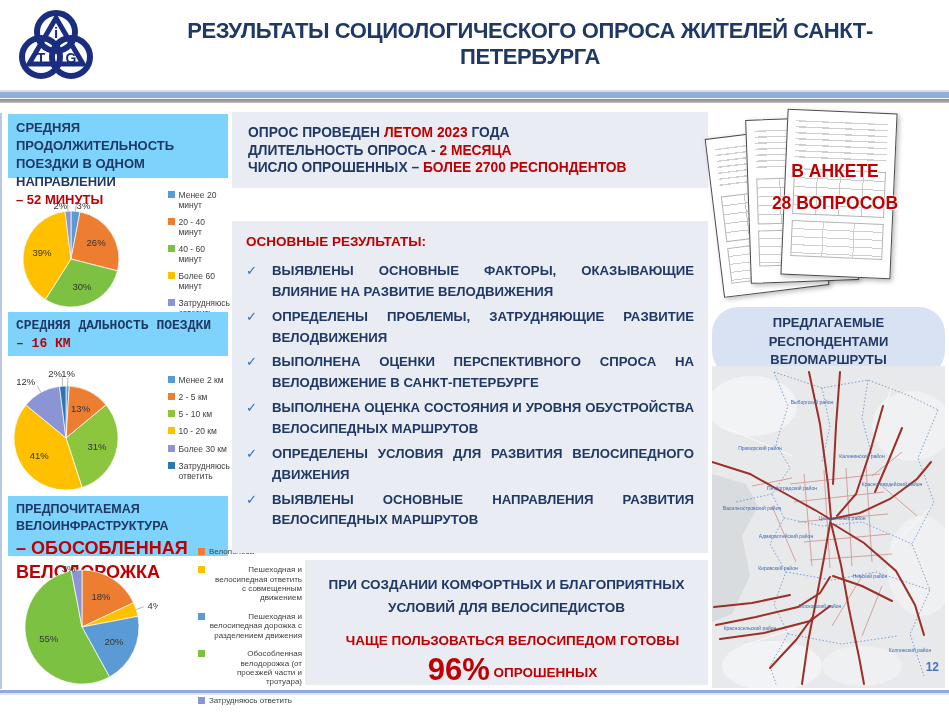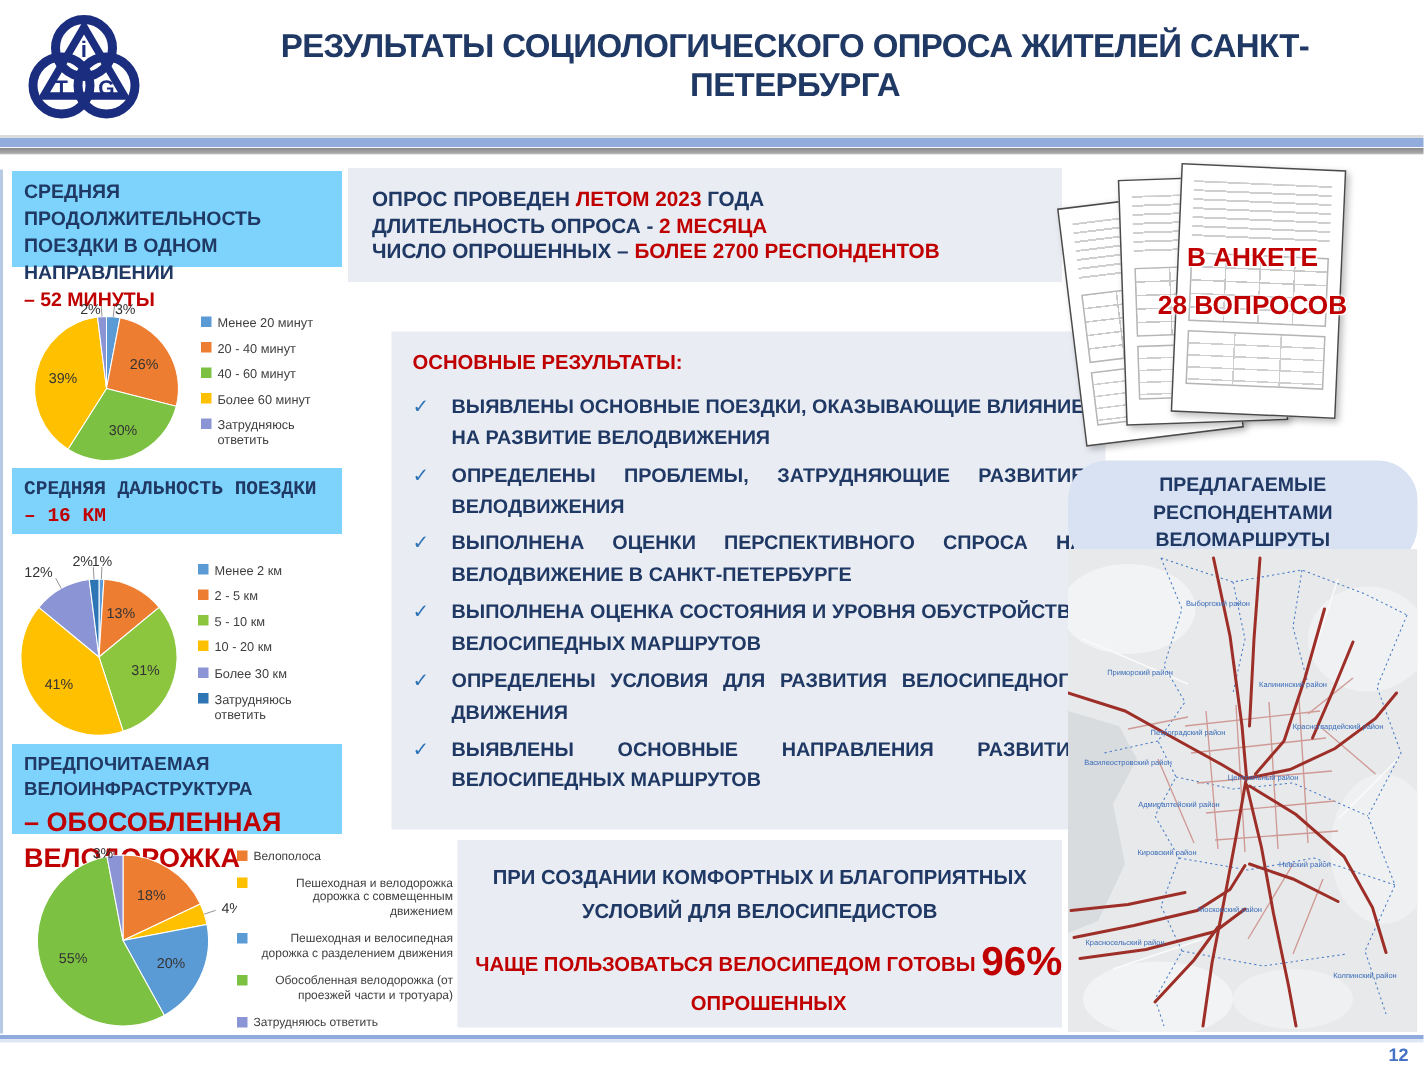--- a/index.html
+++ b/index.html
@@ -17,41 +17,41 @@
 
   
   .panel{position:absolute;background:#7dd3fc;padding:5px 8px;box-sizing:border-box;}
   .panel .t-blue{display:block;color:#1F3864;font-weight:bold;font-size:13px;line-height:1.38;}
   .panel .t-red{display:block;color:#C00000;font-weight:bold;font-size:13px;line-height:1.38;}
 
   
   .pie-tile{position:absolute;display:flex;}
   .legend{display:flex;flex-direction:column;justify-content:center;gap:9px;flex:1;}
   .legend.tight{gap:7px;}
-  .lg-item{display:flex;gap:4px;font-size:8.5px;color:#404040;line-height:1.18;}
+  .lg-item{display:flex;gap:4px;font-size:8.5px;color:#404040;line-height:1.18;margin-left:40px;}
   .legend3 .lg-item{font-size:8px;text-align:right;}
   .lg-sw{width:7px;height:7px;flex:0 0 7px;margin-top:1px;}
 
   
   .gray-box{position:absolute;background:#E9ECF3;box-sizing:border-box;}
   .info-box{padding:13px 16px;display:flex;flex-direction:column;justify-content:space-between;}
   .info-line{font-size:13.8px;font-weight:bold;}
   .c-navy{color:#1F3864;} .c-red{color:#C00000;}
 
   .results-box{padding:13px 14px 8px 14px;}
   .results-heading{color:#C00000;font-weight:bold;font-size:13.5px;margin-bottom:12px;}
   #resList{list-style:none;margin:0;padding:0;}
   .res-item{display:flex;gap:11px;color:#1F3864;font-weight:bold;font-size:13.2px;line-height:1.58;margin-bottom:4px;}
   .res-item .chk{color:#2E74B5;flex:0 0 15px;font-weight:normal;}
   .res-item .txt{flex:1;text-align:justify;}
 
   .concl-box{padding:14px 10px;text-align:center;}
   .concl-blue{color:#1F3864;font-weight:bold;font-size:13.5px;line-height:1.7;width:370px;margin:0 auto;}
   .concl-red{color:#C00000;font-weight:bold;font-size:13.5px;line-height:1.9;margin-top:8px;width:395px;margin-left:auto;margin-right:auto;}
-  .concl-red .big{font-size:27px;line-height:1;vertical-align:-3px;}
+  .concl-red .big{font-size:31px;line-height:1;vertical-align:-3px;}
 
   
   .docs{position:absolute;left:712px;top:106px;width:233px;height:198px;}
   .page{position:absolute;background:#fff;border:1.5px solid #4a4a4a;box-shadow:2px 2px 5px rgba(0,0,0,.28);box-sizing:border-box;}
   .page .lines{position:absolute;left:8px;right:8px;top:10px;height:40px;
     background:repeating-linear-gradient(to bottom,#cfcfcf 0 1.3px,transparent 1.3px 6px);}
   .page .tbl{position:absolute;left:8px;right:8px;top:58px;height:44px;border:1px solid #b5b5b5;
     background:repeating-linear-gradient(to bottom,transparent 0 8px,#c9c9c9 8px 9px),repeating-linear-gradient(to right,transparent 0 22px,#c9c9c9 22px 23px);}
   .page .tbl2{position:absolute;left:8px;right:8px;top:110px;height:34px;border:1px solid #b5b5b5;
     background:repeating-linear-gradient(to bottom,transparent 0 7px,#cfcfcf 7px 8px),repeating-linear-gradient(to right,transparent 0 30px,#cfcfcf 30px 31px);}
@@ -59,21 +59,21 @@
     text-shadow:0 0 2px #fff,0 0 3px #fff,1px 1px 0 #fff;}
 
   
   .map-hdr{position:absolute;left:712px;top:307px;width:233px;height:70px;background:#D9E2F3;display:flex;align-items:center;justify-content:center;
     color:#1F3864;font-weight:bold;font-size:13px;text-align:center;line-height:1.45;padding:0 16px;box-sizing:border-box;border-radius:26px;}
   .map-wrap{position:absolute;left:712px;top:366px;width:233px;height:322px;}
 
   
   .footer-line{position:absolute;left:0;top:690px;width:949px;height:5px;
     background:linear-gradient(to bottom,#8FAADC 0 2.5px,#dfe7f5 2.5px 5px);}
-  .page-num{position:absolute;right:10px;top:696px;color:#4472C4;font-weight:bold;font-size:12px;}
+  .page-num{position:absolute;right:10px;top:660px;color:#4472C4;font-weight:bold;font-size:12px;}
 </style>
 </head>
 <body>
 
 <div class="slide">
 
   <svg class="logo" width="84" height="84" viewBox="0 0 84 84">
     <g fill="none" stroke="#1B2D7E" stroke-width="6">
       <circle cx="42" cy="27" r="19"></circle>
       <circle cx="27" cy="52" r="19"></circle>
@@ -200,21 +200,21 @@
         <line x1="68.6" y1="10.3" x2="67.9" y2="7.0" stroke="#888" stroke-width="0.6"></line>
         <text x="67.5" y="12.0" font-size="9.5" fill="#333" text-anchor="end">3%</text>
       </svg>
     <div class="legend legend3" id="legend2">
         <div class="lg-item">
           <span class="lg-sw" style="background: rgb(237, 125, 49);"></span>
           <span>Велополоса</span>
         </div>
         <div class="lg-item">
           <span class="lg-sw" style="background: rgb(255, 192, 0);"></span>
-          <span>Пешеходная и велодорожка дорожка с совмещенным движением</span>
+          <span>Пешеходная и велосипедная ответить с совмещенным движением</span>
         </div>
         <div class="lg-item">
           <span class="lg-sw" style="background: rgb(91, 155, 213);"></span>
           <span>Пешеходная и велосипедная дорожка с разделением движения</span>
         </div>
         <div class="lg-item">
           <span class="lg-sw" style="background: rgb(124, 193, 66);"></span>
           <span>Обособленная велодорожка (от проезжей части и тротуара)</span>
         </div>
         <div class="lg-item">
@@ -223,26 +223,26 @@
         </div>
       </div>
   </div>
 
   <div class="gray-box info-box" style="left:232px;top:112px;width:476px;height:76px;">
     <div class="info-line"><span class="c-navy">ОПРОС ПРОВЕДЕН </span><span class="c-red">ЛЕТОМ 2023 </span><span class="c-navy">ГОДА</span></div>
     <div class="info-line"><span class="c-navy">ДЛИТЕЛЬНОСТЬ ОПРОСА - </span><span class="c-red">2 МЕСЯЦА</span></div>
     <div class="info-line"><span class="c-navy">ЧИСЛО ОПРОШЕННЫХ – </span><span class="c-red">БОЛЕЕ 2700 РЕСПОНДЕНТОВ</span></div>
   </div>
 
-  <div class="gray-box results-box" style="left:232px;top:221px;width:476px;height:332px;margin-left:29px;">
+  <div class="gray-box results-box" style="left:232px;top:221px;width:476px;height:332px;">
     <div class="results-heading">ОСНОВНЫЕ РЕЗУЛЬТАТЫ:</div>
     <ul id="resList">
         <li class="res-item">
           <span class="chk">✓</span>
-          <span class="txt">ВЫЯВЛЕНЫ ОСНОВНЫЕ ПОЕЗДКИ, ОКАЗЫВАЮЩИЕ ВЛИЯНИЕ НА РАЗВИТИЕ ВЕЛОДВИЖЕНИЯ</span>
+          <span class="txt">ВЫЯВЛЕНЫ ОСНОВНЫЕ ФАКТОРЫ, ОКАЗЫВАЮЩИЕ ВЛИЯНИЕ НА РАЗВИТИЕ ВЕЛОДВИЖЕНИЯ</span>
         </li>
         <li class="res-item">
           <span class="chk">✓</span>
           <span class="txt">ОПРЕДЕЛЕНЫ ПРОБЛЕМЫ, ЗАТРУДНЯЮЩИЕ РАЗВИТИЕ ВЕЛОДВИЖЕНИЯ</span>
         </li>
         <li class="res-item">
           <span class="chk">✓</span>
           <span class="txt">ВЫПОЛНЕНА ОЦЕНКИ ПЕРСПЕКТИВНОГО СПРОСА НА ВЕЛОДВИЖЕНИЕ В САНКТ-ПЕТЕРБУРГЕ</span>
         </li>
         <li class="res-item">

